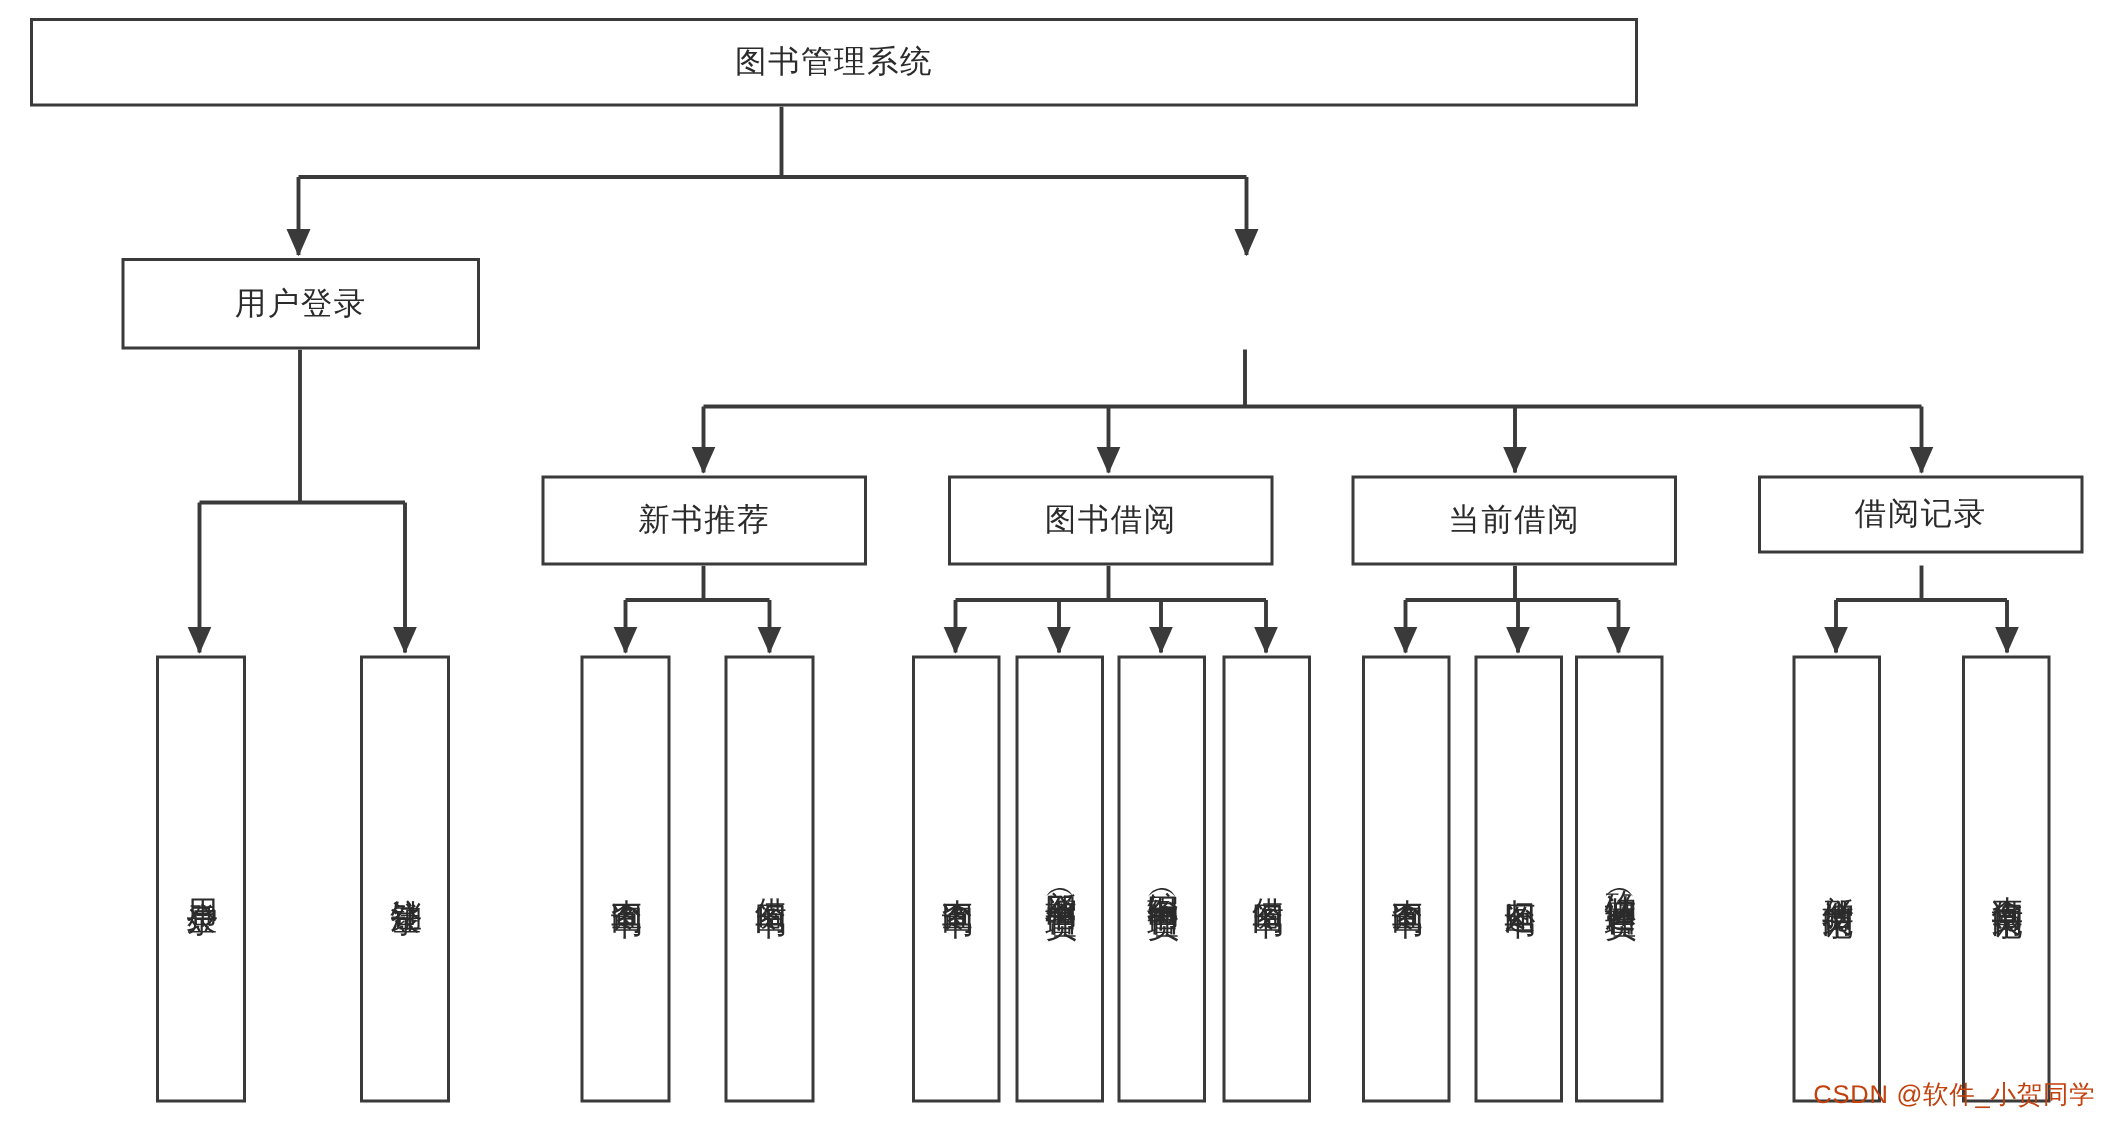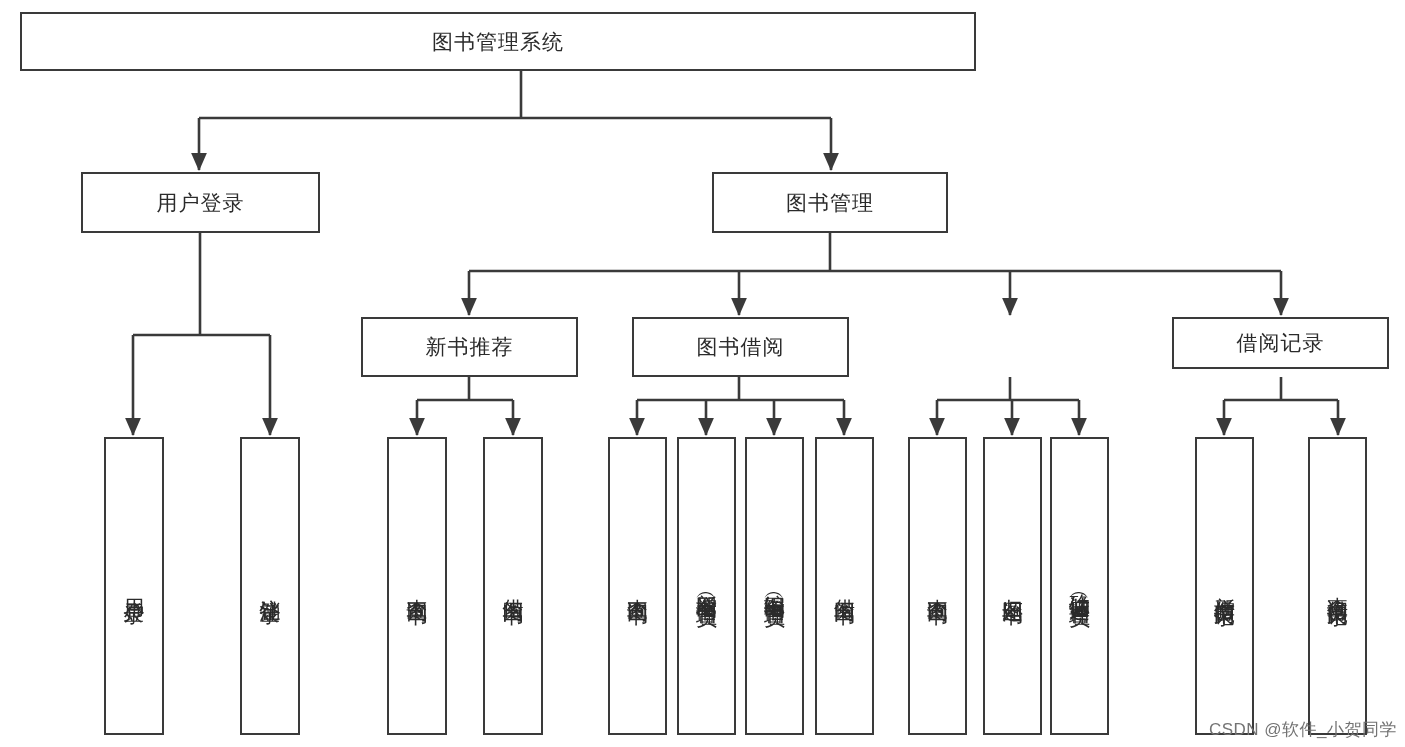--- a/index.html
+++ b/index.html
@@ -55,21 +55,21 @@
   .node.v .vtext {
     writing-mode: vertical-rl;
     text-orientation: upright;
     display: block;
   }
   .watermark {
     position: absolute;
     right: 8px;
     bottom: 6px;
     font-size: 17px;
-    color: #737373;
+    color: #c2410c;
     letter-spacing: 0.5px;
     white-space: nowrap;
     z-index: 5;
     font-family: "Liberation Sans", "DejaVu Sans", sans-serif;
   }
 </style>
 </head>
 <body>
 
 <div id="canvas">
@@ -119,40 +119,40 @@
       <path d="M 1012 400 L 1012 435" marker-end="url(#arrow)"></path>
       <path d="M 1079 400 L 1079 435" marker-end="url(#arrow)"></path>
 
       <path d="M 1281 377 L 1281 400"></path>
       <path d="M 1224 400 L 1338 400"></path>
       <path d="M 1224 400 L 1224 435" marker-end="url(#arrow)"></path>
       <path d="M 1338 400 L 1338 435" marker-end="url(#arrow)"></path>
     </g>
   </svg>
 
-  <div class="node h" style="left:20px; top:12px; width:956px; height:59px;">
+  <div class="node h" style="left:20px; top:12px; width:1072px; height:59px;">
     <span>图书管理系统</span>
   </div>
 
   <div class="node h" style="left:81px; top:172px; width:239px; height:61px;">
     <span>用户登录</span>
   </div>
 
-  <div class="node h" style="left:712px; top:172px; width:236px; height:61px;">
-    <span>图书管理</span>
-  </div>
 
   <div class="node h" style="left:632px; top:317px; width:217px; height:60px;">
     <span>图书借阅</span>
   </div>
 
   <div class="node h" style="left:361px; top:317px; width:217px; height:60px;">
     <span>新书推荐</span>
   </div>
 
+  <div class="node h" style="left:901px; top:317px; width:217px; height:60px;">
+    <span>当前借阅</span>
+  </div>
 
   <div class="node h" style="left:1172px; top:317px; width:217px; height:52px;">
     <span>借阅记录</span>
   </div>
 
   <div class="node v" style="left:104px; top:437px; width:60px; height:298px;">
     <span class="vtext">用户登录</span>
   </div>
 
   <div class="node v" style="left:240px; top:437px; width:60px; height:298px;">

